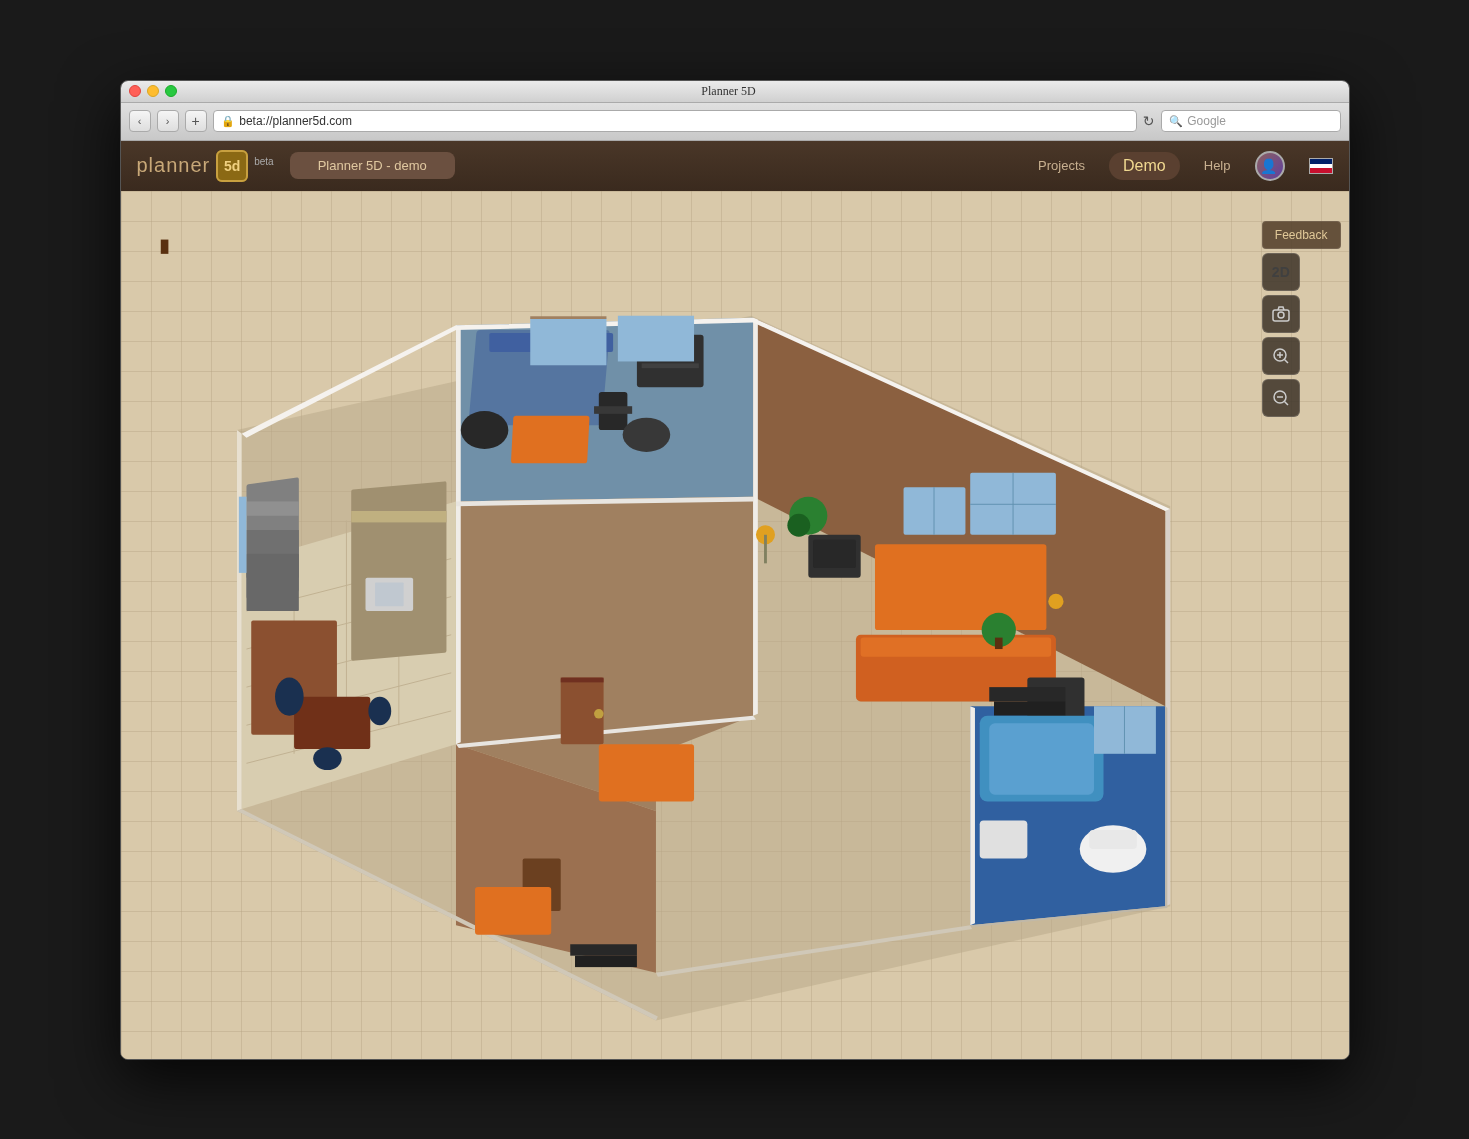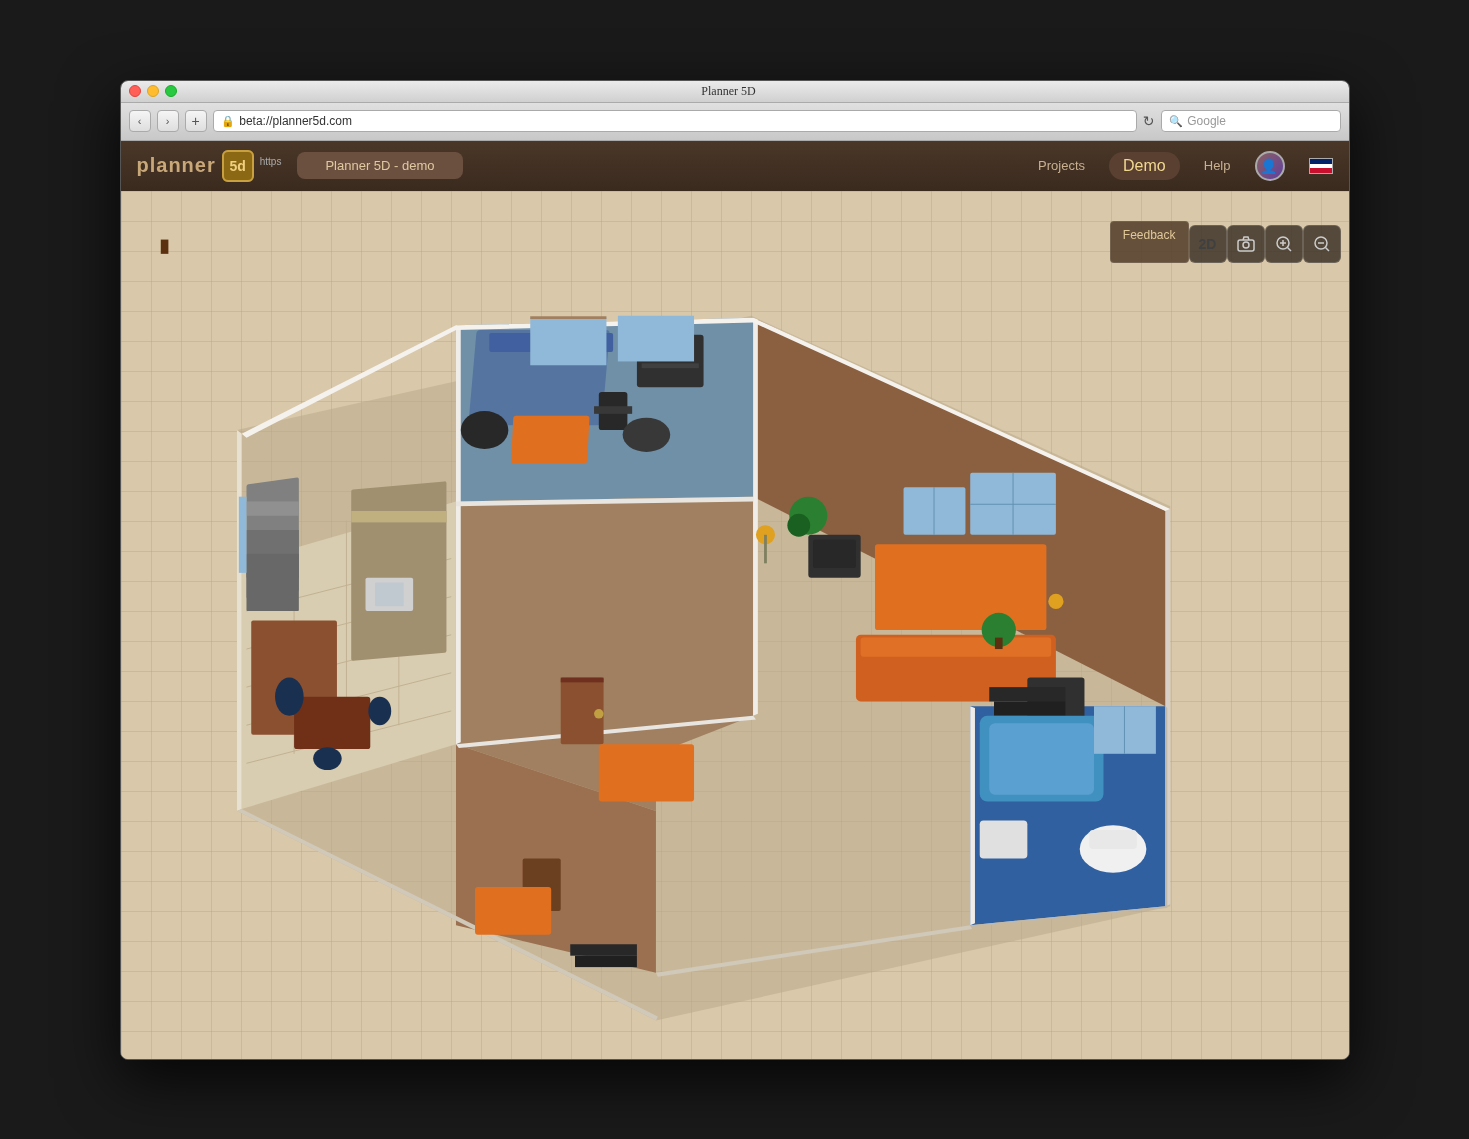--- a/index.html
+++ b/index.html
@@ -143,21 +143,21 @@
       flex-shrink: 0;
     }
     .logo-area {
       display: flex;
       align-items: center;
       gap: 6px;
     }
     .logo-text {
       font-size: 20px;
       color: #c8a878;
-      font-weight: 700;
+      font-weight: 400;
       letter-spacing: 1px;
     }
     .logo-icon {
       width: 32px;
       height: 32px;
       background: #8B6914;
       border-radius: 6px;
       display: flex;
       align-items: center;
       justify-content: center;
@@ -258,21 +258,21 @@
       align-items: center;
       justify-content: center;
     }
 
     
     .right-toolbar {
       position: absolute;
       right: 8px;
       top: 30px;
       display: flex;
-      flex-direction: row;
+      flex-direction: column;
       gap: 0;
     }
 
     .feedback-btn {
       background: rgba(80,60,40,0.85);
       color: #e0c898;
       padding: 6px 12px;
       border-radius: 4px;
       font-size: 12px;
       cursor: pointer;
@@ -335,21 +335,21 @@
       <span>Google</span>
     </div>
   </div>
 
   <div class="app-header">
     <div class="logo-area">
       <span class="logo-text">planner</span>
       <div class="logo-icon">
         <span>5d</span>
       </div>
-      <span class="beta-badge">https</span>
+      <span class="beta-badge">beta</span>
     </div>
     <div class="project-tab">Planner 5D - demo</div>
     <div class="header-spacer"></div>
     <div class="nav-links">
       <span class="nav-link">Projects</span>
       <span class="nav-link-active">Demo</span>
       <span class="nav-link">Help</span>
       <div class="avatar">👤</div>
       <div class="flag-icon"></div>
     </div>

